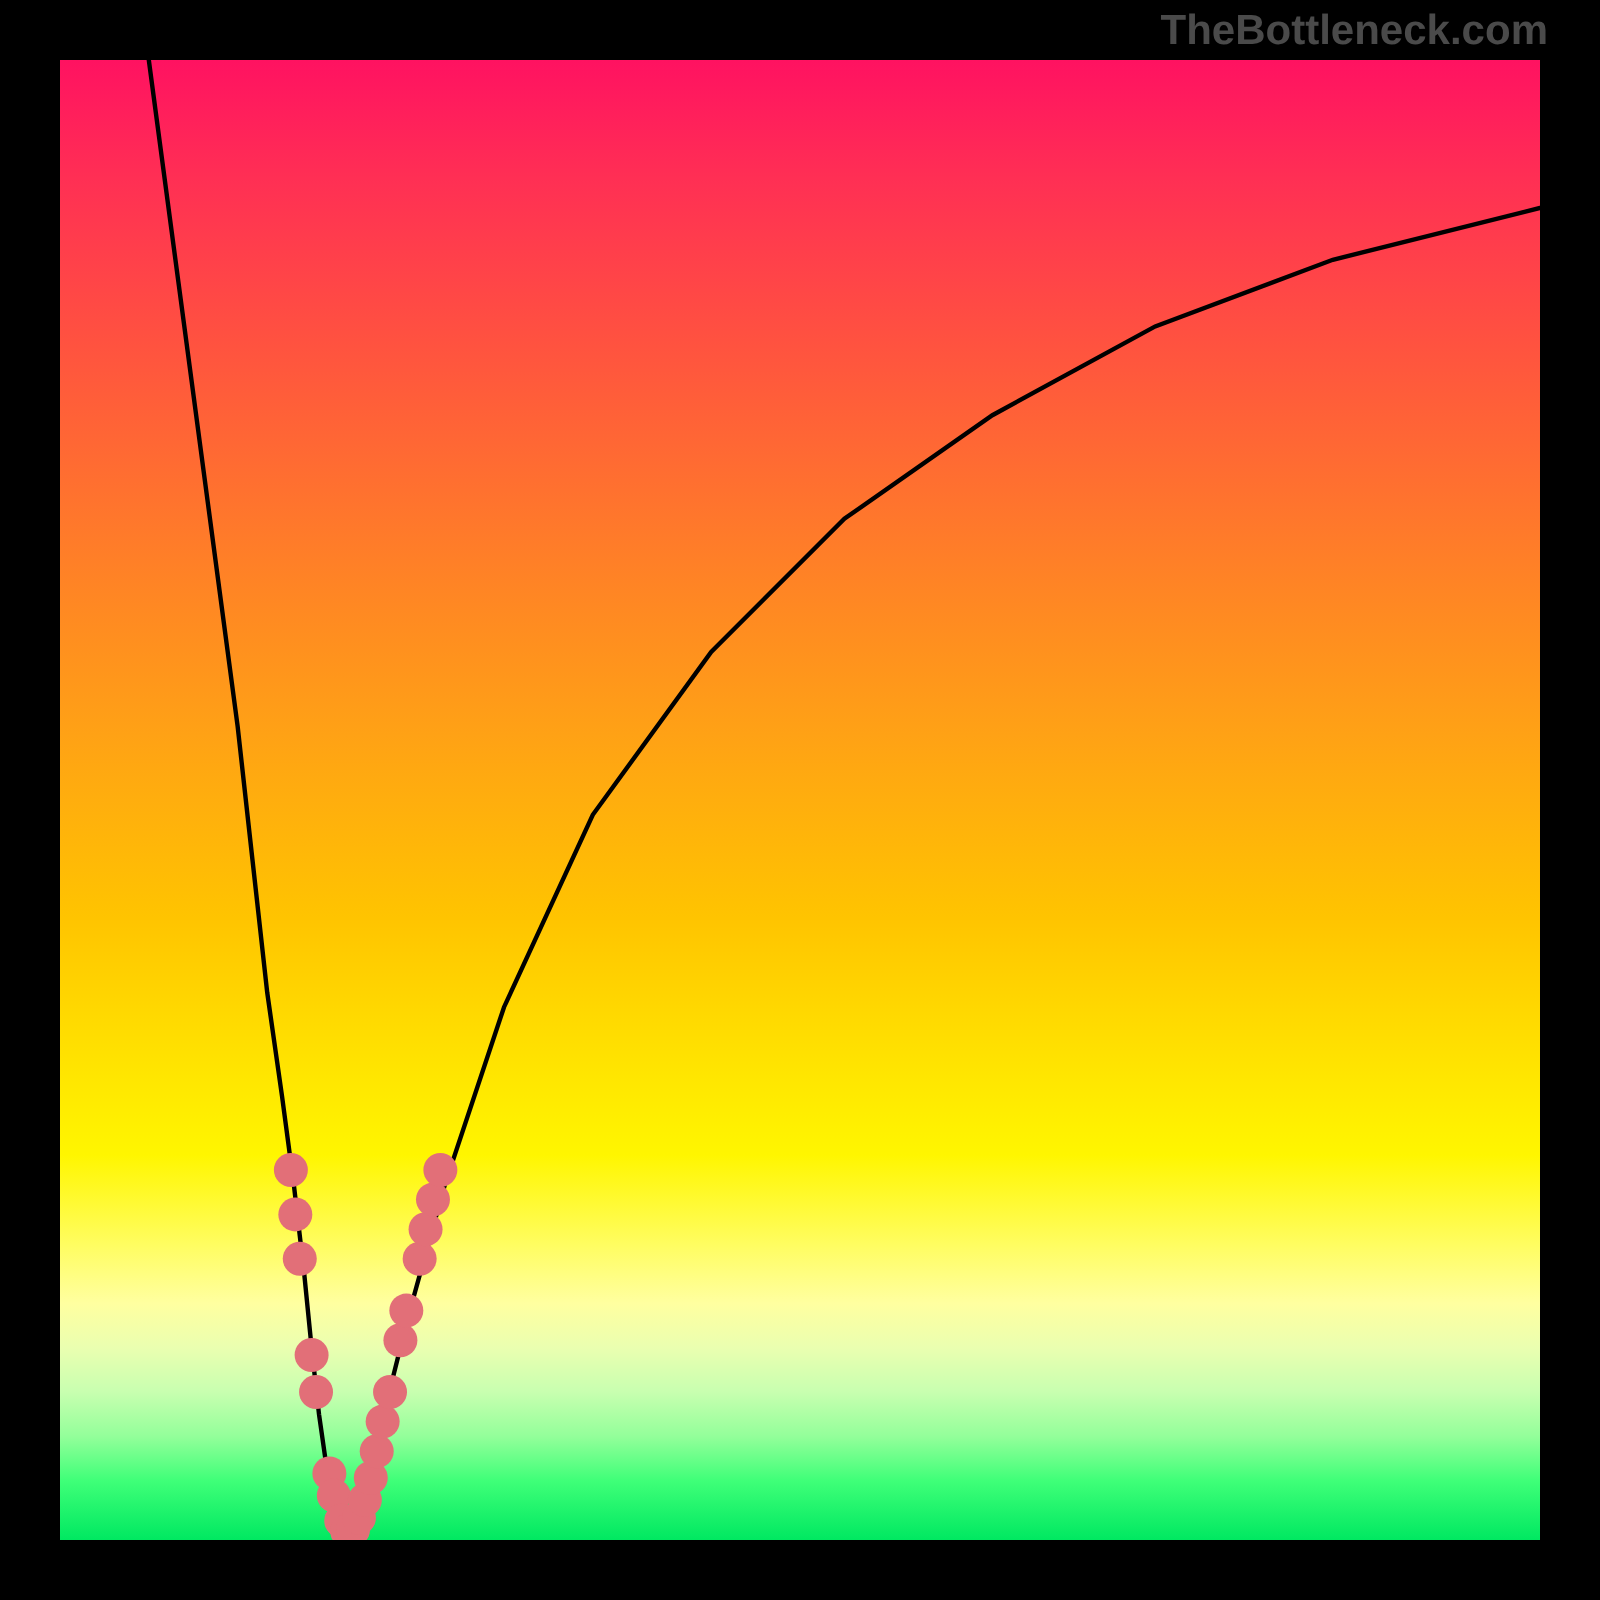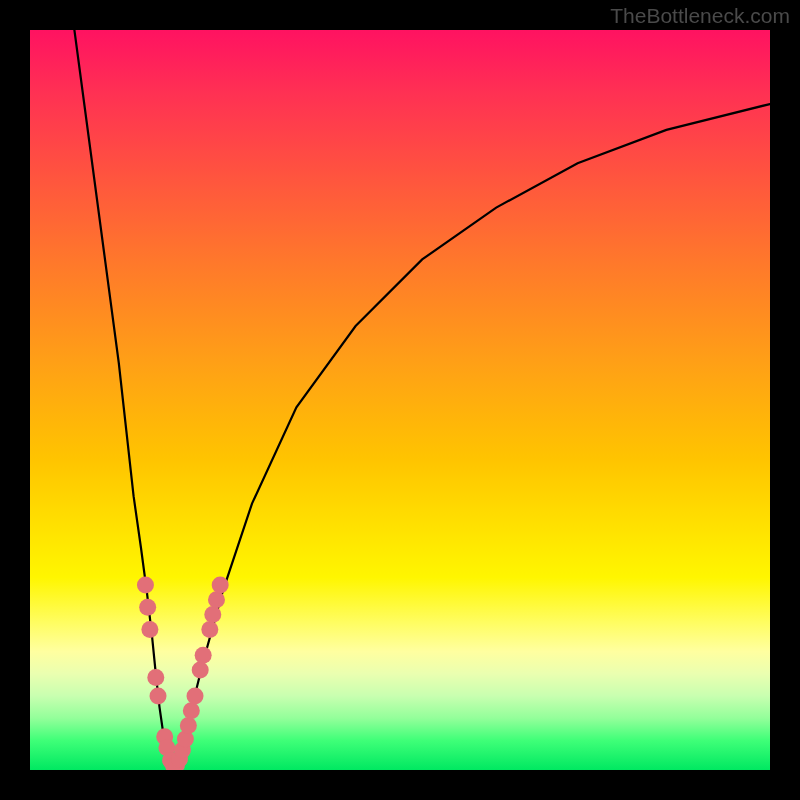--- a/index.html
+++ b/index.html
@@ -58,24 +58,24 @@
   svg.curve {
     position: absolute;
     inset: 0;
     width: 100%;
     height: 100%;
   }
 
   .watermark {
     position: absolute;
     top: 4px;
-    right: 10px;
+    right: 26px;
     color: #4a4a4a;
     font-size: 21px;
-    font-weight: 400;
+    font-weight: 700;
     letter-spacing: 0px;
     user-select: none;
   }
 
   circle.dot {
     fill: #e26f78;
     stroke: none;
   }
 </style>
 </head>

